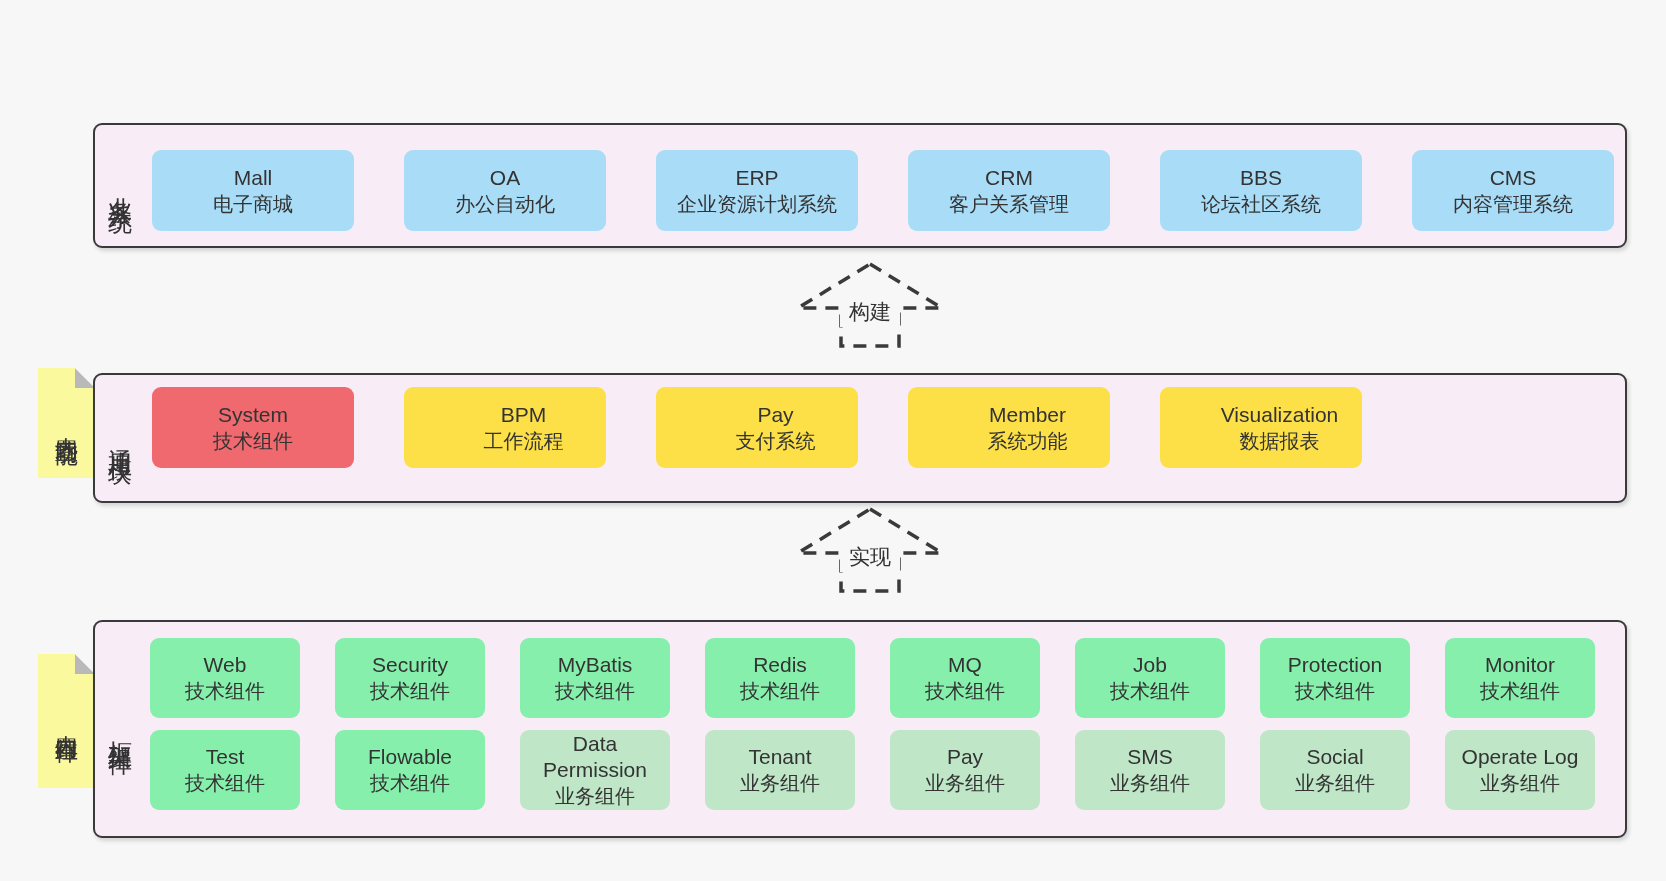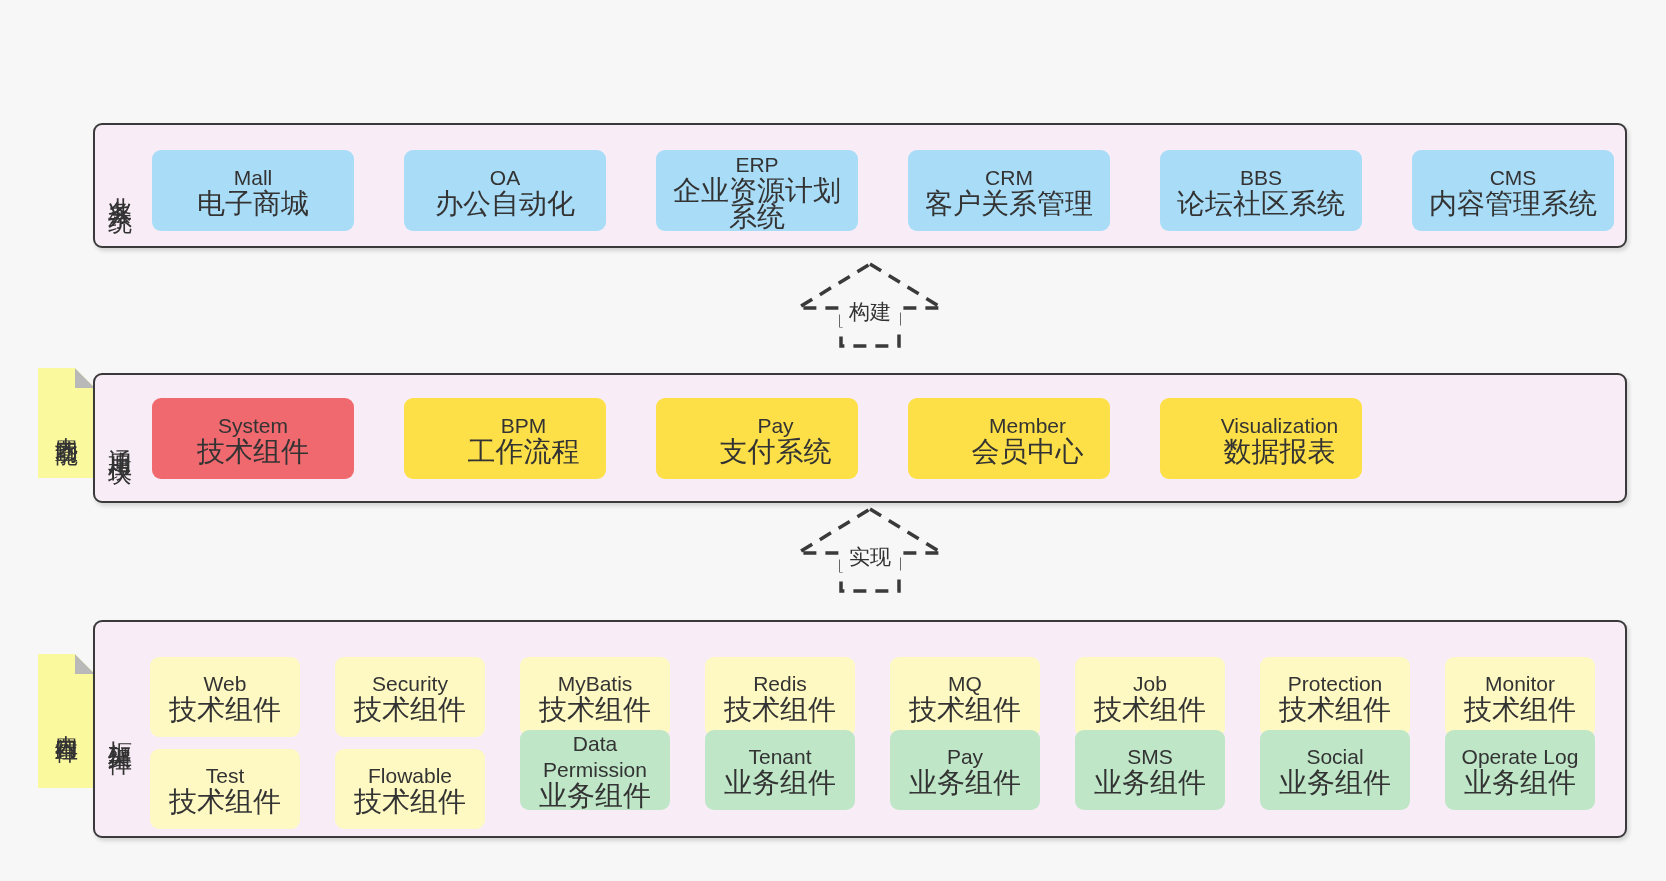--- a/index.html
+++ b/index.html
@@ -21,38 +21,38 @@
 
   .panel-label{
     position:absolute;left:13px;top:50%;transform:translateY(-50%);
     writing-mode:vertical-rl;text-orientation:upright;
     font-size:24px;letter-spacing:4px;color:#333;line-height:1;
     white-space:nowrap;
   }
   .box-row{position:absolute;display:flex;}
   .row-six{left:57px;gap:50px;}
   #panel-business .row-six{top:25px;}
-  #panel-modules .row-six{top:23px;}
+  #panel-modules .row-six{top:12px;}
   .row-eight{left:55px;gap:35px;}
   #panel-components .row-a{top:16px;}
   #panel-components .row-b{top:108px;justify-content:flex-end;}
 
   .box{
     box-sizing:border-box;border-radius:9px;
     display:flex;flex-direction:column;justify-content:center;align-items:center;
     text-align:center;padding:2px 6px;
   }
   .box-wide{width:202px;height:81px;}
   .box-small{width:150px;height:80px;}
   .box .name{font-size:21px;line-height:26px;}
-  .box .sub{font-size:28px;line-height:26px;}
+  .box .sub{font-size:20px;line-height:26px;}
   .v-blue{background:#a9dcf7;}
   .v-red{background:#f0696e;}
   .v-pink{background:#fde047;padding-left:43px;}
-  .v-green{background:#fef9c3;margin-top:19px;}
+  .v-green{background:#86efac;}
   .v-lightgreen{background:#bee6c7;}
 
   .sticky-tab{
     position:absolute;left:38px;width:57px;z-index:1;
     background:#fbf99e;
     clip-path:polygon(0 0, calc(100% - 20px) 0, 100% 20px, 100% 100%, 0 100%);
     display:flex;align-items:center;justify-content:center;
     box-shadow:1px 2px 3px rgba(0,0,0,0.15);
   }
   #tab-modules{top:368px;height:110px;}
@@ -124,21 +124,21 @@
     <div class="box box-wide v-pink">
       <span class="name">BPM</span>
       <span class="sub">工作流程</span>
     </div>
     <div class="box box-wide v-pink">
       <span class="name">Pay</span>
       <span class="sub">支付系统</span>
     </div>
     <div class="box box-wide v-pink">
       <span class="name">Member</span>
-      <span class="sub">会员中心</span>
+      <span class="sub">系统功能</span>
     </div>
     <div class="box box-wide v-pink">
       <span class="name">Visualization</span>
       <span class="sub">数据报表</span>
     </div>
   </div>
 </div>
 
 <svg class="block-arrow" id="arrow-implement" viewBox="0 0 150 90">
   <polygon points="75,4 147,48 104,48 104,86 46,86 46,48 3,48" fill="none" stroke="#3a3a3a" stroke-width="3.5" stroke-dasharray="13 9" stroke-linejoin="miter"></polygon>

